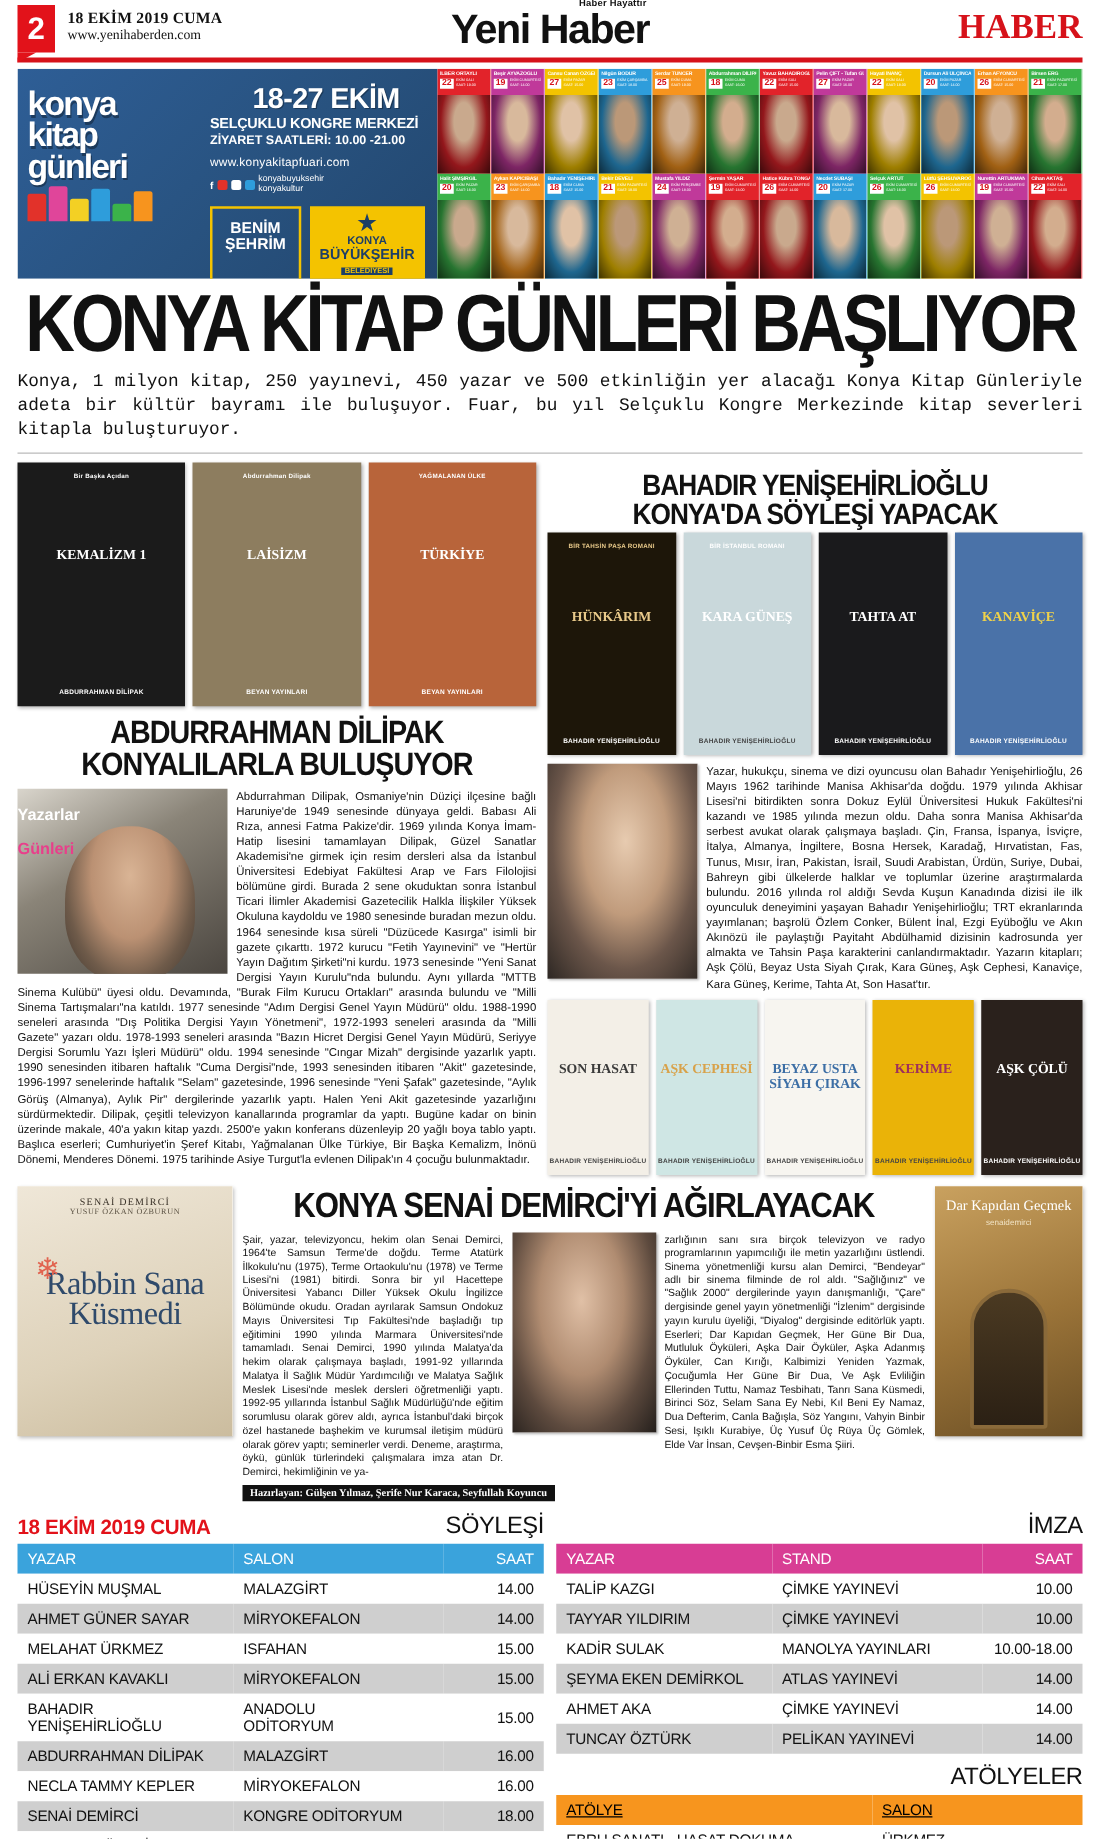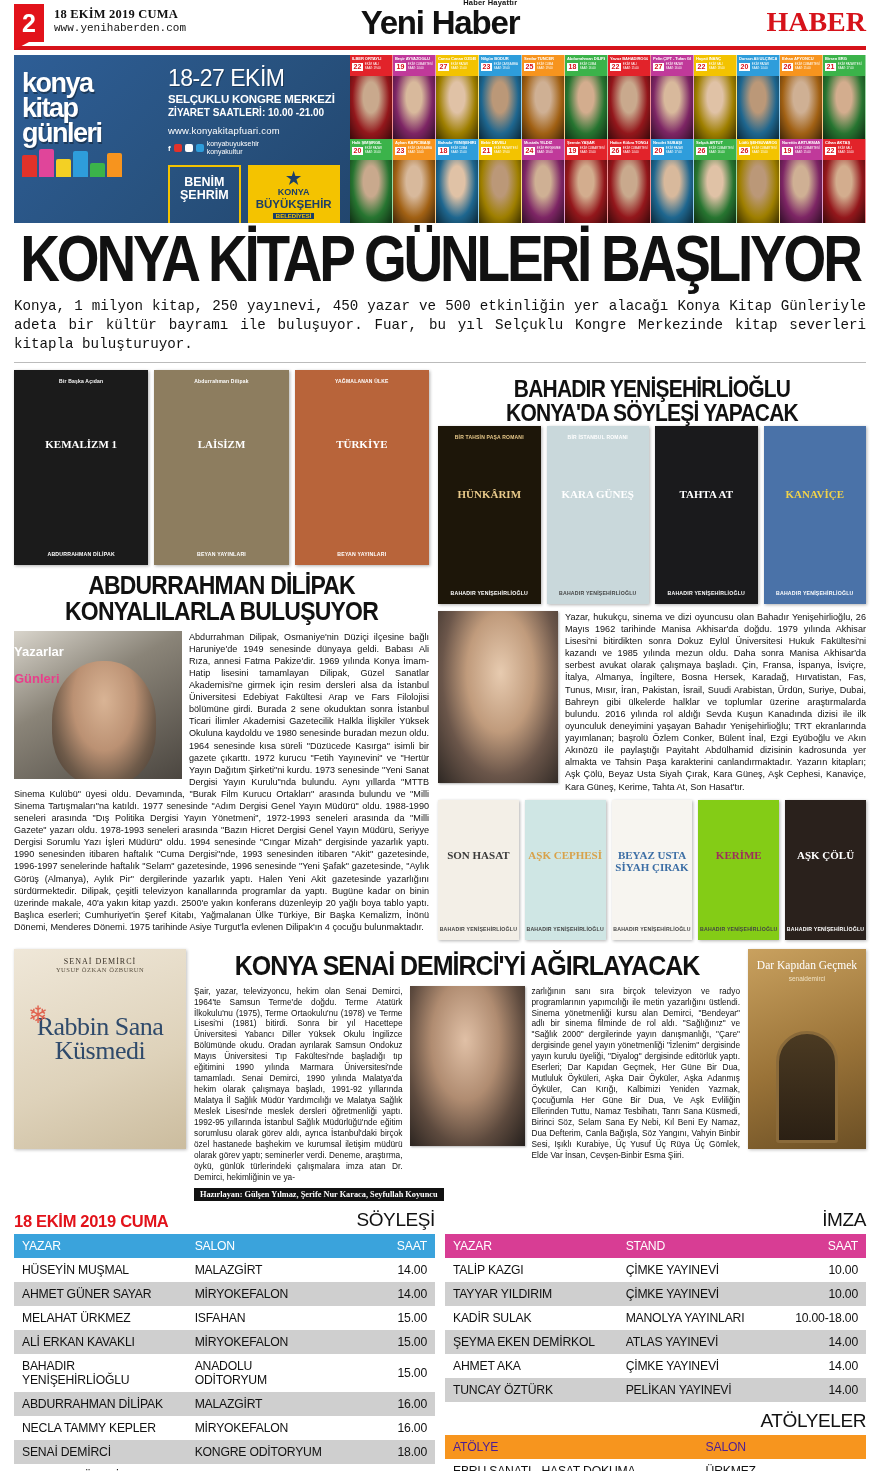--- a/index.html
+++ b/index.html
@@ -38,21 +38,21 @@
     border-right: 15px solid transparent;
     border-bottom: 8px solid transparent;
   }
   .date-block {
     margin-left: 10px;
     font-family: "Liberation Serif", serif;
     line-height: 1.2;
     padding-top: 3px;
   }
   .date-line { font-size: 12.5px; font-weight: bold; letter-spacing: .2px; }
-  .site-line { font-size: 11px; font-family: Liberation Mono, monospace; }
+  .site-line { font-size: 11px; }
   .logo-wrap {
     position: absolute;
     left: 0; right: 0; top: 4px;
     text-align: center;
     pointer-events: none;
   }
   .logo-main {
     font-size: 33px;
     font-weight: bold;
     letter-spacing: -1.2px;
@@ -106,22 +106,23 @@
     font-weight: bold;
     font-size: 27px;
     line-height: .92;
     letter-spacing: -1.5px;
     text-shadow: 1px 2px 0 rgba(0,0,0,.35);
   }
   .kk-bars { display: flex; align-items: flex-end; height: 30px; margin-top: 2px; gap: 2px; }
   .kk-bars i { display:block; width: 15px; border-radius: 2px 2px 0 0; }
   .banner-info { flex: 1; padding-left: 6px; color: #fff; }
   .bi-date {
-    font-size: 23px; font-weight: normal; letter-spacing: -.5px;
+    font-size: 23px; font-weight: bold; letter-spacing: -.5px;
     text-shadow: 1px 1px 0 rgba(0,0,0,.3);
+    margin-left: 34px;
   }
   .bi-venue { font-size: 11.5px; font-weight: bold; letter-spacing: -.2px; margin-top: 1px; }
   .bi-hours { font-size: 10px; font-weight: bold; margin-top: 2px; }
   .bi-hours b { color: #fff; }
   .bi-url { font-size: 9.5px; margin-top: 7px; letter-spacing: .2px; }
   .bi-social { font-size: 7px; margin-top: 4px; display:flex; align-items:center; gap:3px; }
   .sq { display:inline-block; width:8px; height:8px; border-radius:2px; }
   .bi-social span.txt { line-height: 1.15; }
   .badges { display: flex; gap: 7px; margin-top: 9px; }
   .badge-benim {
@@ -312,21 +313,21 @@
   .tbl-date { color:#e2121a; font-weight:bold; font-size: 16.5px; letter-spacing:-.3px; }
   .tbl-kind { font-size: 19px; letter-spacing:-.4px; color:#111; }
   table { width:100%; border-collapse: collapse; }
   th, td {
     font-size: 12.2px; padding: 5px 8px; text-align:left;
     letter-spacing:-.2px; line-height:1.15;
   }
   th { font-weight: normal; }
   .hdr-blue th { background: #3aa3dc; color: #fff; }
   .hdr-pink th { background: #d83d94; color: #fff; }
-  .hdr-orange th { background: #f7951e; color: #4c1d95; }
+  .hdr-orange th { background: #f7951e; color: #000000; text-decoration: underline; }
   tbody tr:nth-child(even) td { background: #cfcfcf; }
   tbody tr:nth-child(odd) td { background: #ffffff; }
   td.c2 { width: 40%; }
   td.c3, th.c3 { text-align: right; width: 19%; }
   .multi { white-space: pre-line; }
 </style>
 </head>
 <body>
 
 <div class="masthead">
@@ -737,21 +738,21 @@
           <div class="bc-label" style="font-size: 5.2px; margin-bottom: 6px; color: rgb(68, 68, 68);">BAHADIR YENİŞEHİRLİOĞLU</div>
         </div>
         <div class="bookcover" style="background: rgb(207, 230, 228); height: 140px;">
           <div class="bc-label" style="position: absolute; top: 34%; font-size: 11px; letter-spacing: 0px; color: rgb(216, 162, 74); font-family: &quot;Liberation Serif&quot;, serif;">AŞK CEPHESİ</div>
           <div class="bc-label" style="font-size: 5.2px; margin-bottom: 6px; color: rgb(68, 68, 68);">BAHADIR YENİŞEHİRLİOĞLU</div>
         </div>
         <div class="bookcover" style="background: rgb(247, 245, 240); height: 140px;">
           <div class="bc-label" style="position: absolute; top: 34%; font-size: 11px; letter-spacing: 0px; color: rgb(60, 110, 165); font-family: &quot;Liberation Serif&quot;, serif;">BEYAZ USTA SİYAH ÇIRAK</div>
           <div class="bc-label" style="font-size: 5.2px; margin-bottom: 6px; color: rgb(68, 68, 68);">BAHADIR YENİŞEHİRLİOĞLU</div>
         </div>
-        <div class="bookcover" style="background: #84cc16; height: 140px;">
+        <div class="bookcover" style="background: #eab308; height: 140px;">
           <div class="bc-label" style="position: absolute; top: 34%; font-size: 11px; letter-spacing: 0px; color: rgb(158, 47, 92); font-family: &quot;Liberation Serif&quot;, serif;">KERİME</div>
           <div class="bc-label" style="font-size: 5.2px; margin-bottom: 6px; color: rgb(68, 68, 68);">BAHADIR YENİŞEHİRLİOĞLU</div>
         </div>
         <div class="bookcover" style="background: rgb(42, 33, 28); height: 140px;">
           <div class="bc-label" style="position: absolute; top: 34%; font-size: 11px; letter-spacing: 0px; color: rgb(255, 255, 255); font-family: &quot;Liberation Serif&quot;, serif;">AŞK ÇÖLÜ</div>
           <div class="bc-label" style="font-size: 5.2px; margin-bottom: 6px; color: rgb(255, 255, 255);">BAHADIR YENİŞEHİRLİOĞLU</div>
         </div>
       </div>
   </div>
 </div>

